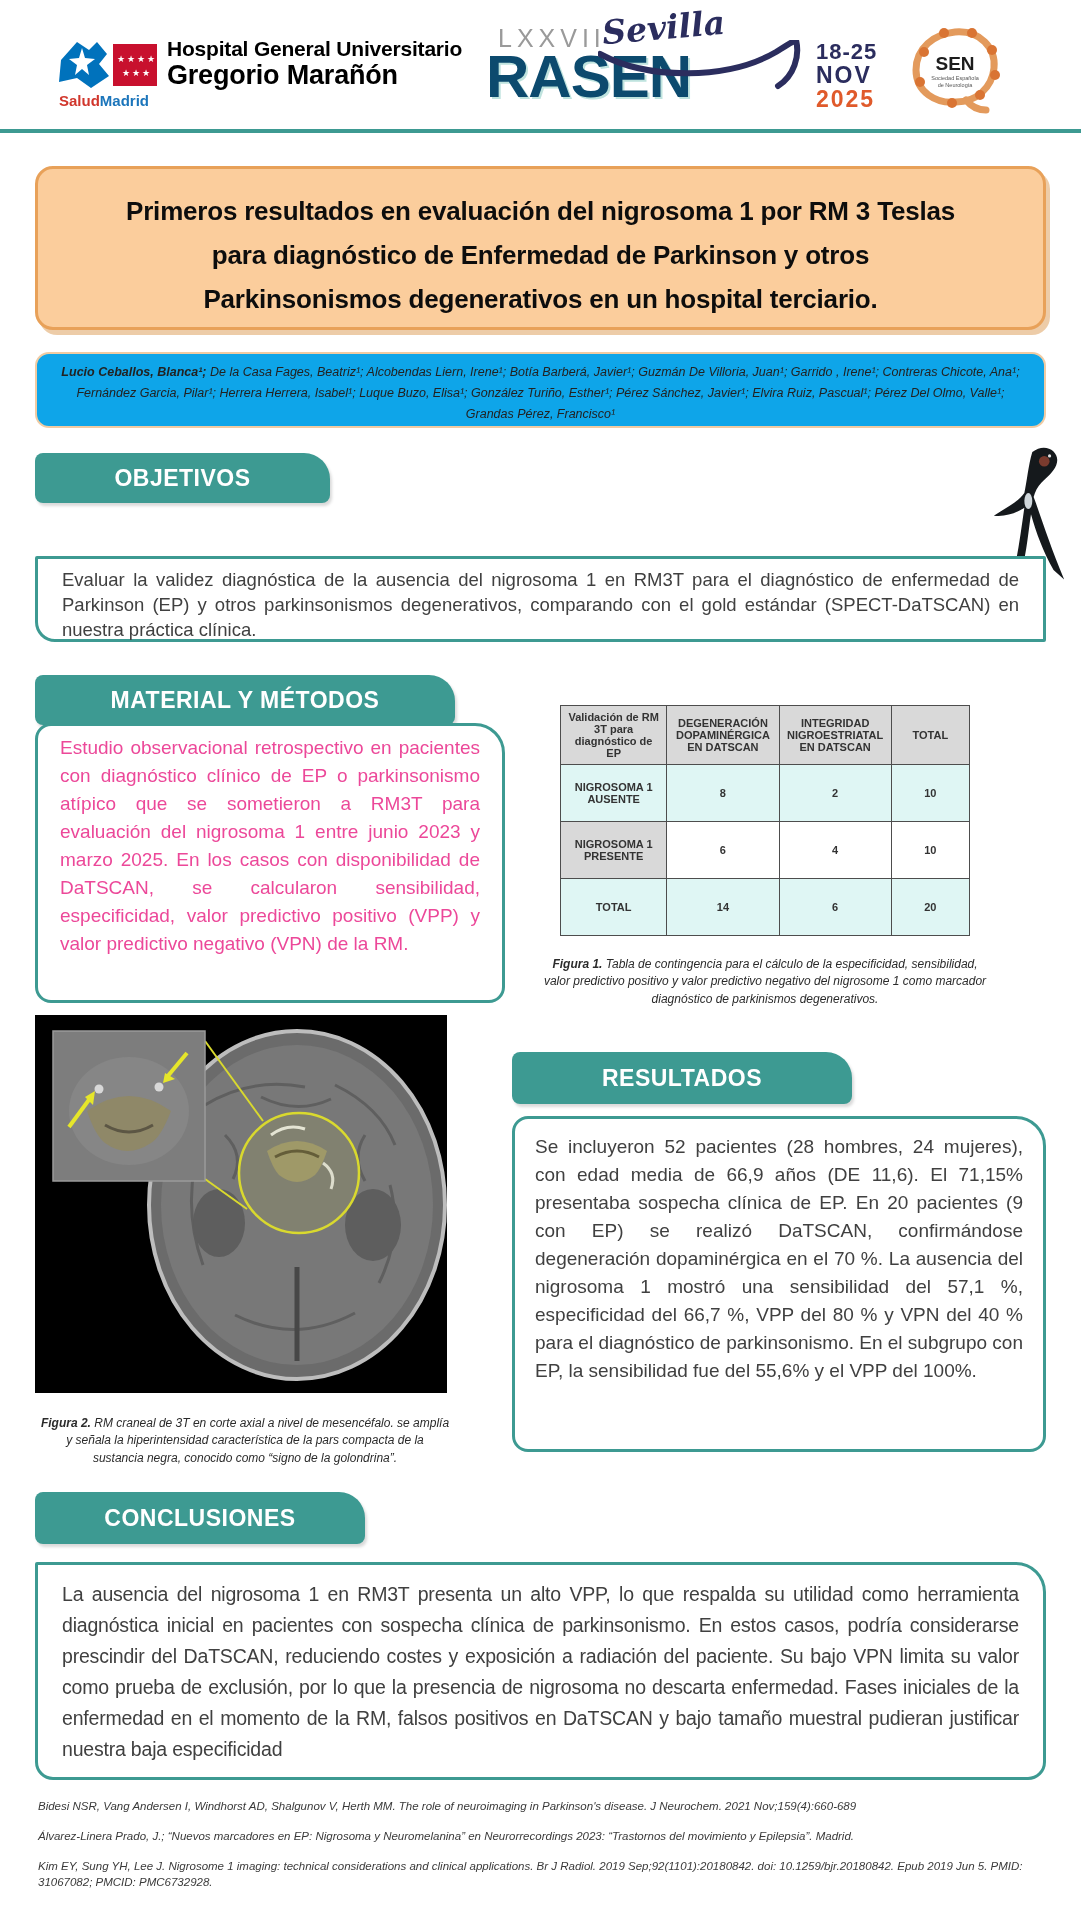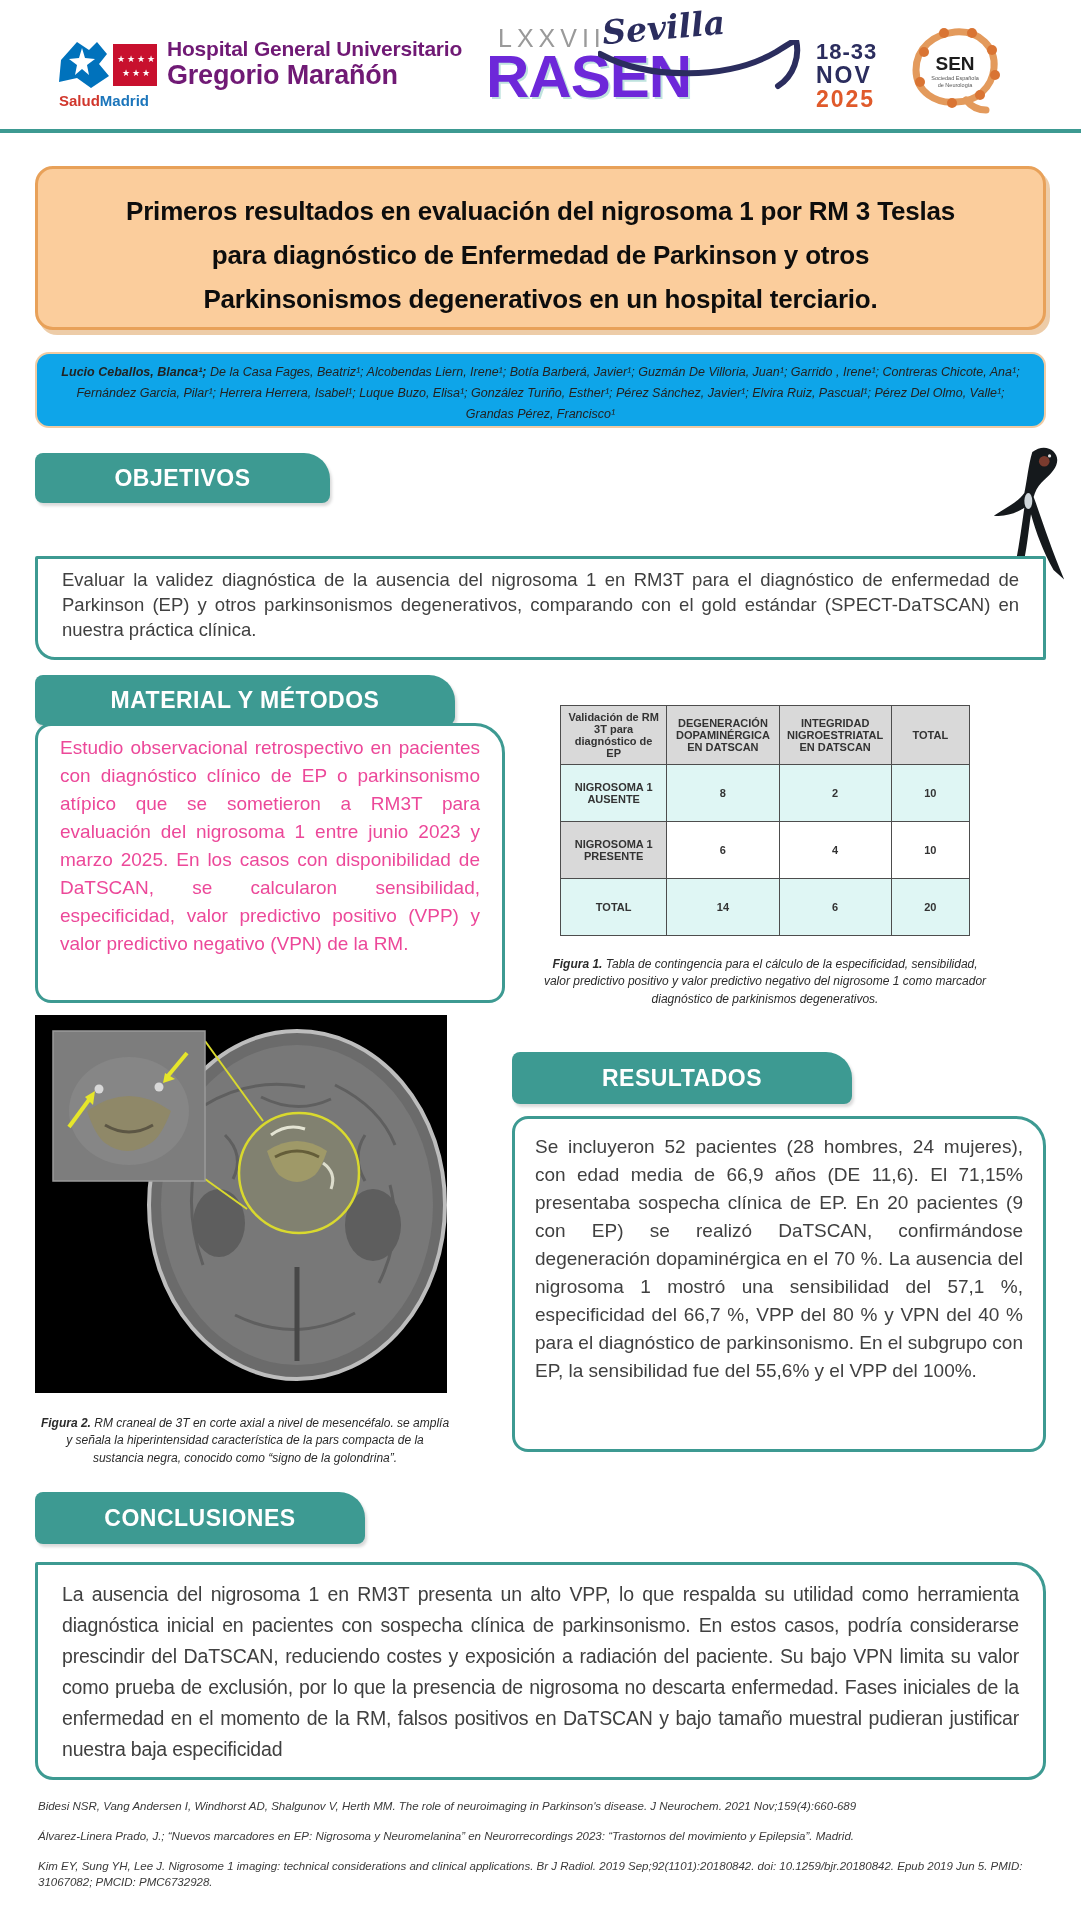--- a/index.html
+++ b/index.html
@@ -3,26 +3,26 @@
 <meta charset="utf-8">
 <style>
   html,body{margin:0;padding:0;background:#ffffff;}
   .poster{position:relative;width:1081px;height:1920px;background:#fff;overflow:hidden;
           font-family:"Liberation Sans",sans-serif;color:#3f3f3f;}
   
   .hdr-hospital{position:absolute;left:55px;top:30px;width:420px;height:90px;}
   .sm-mark{position:absolute;left:0;top:8px;}
   .sm-word{position:absolute;left:4px;top:62px;font-size:15px;font-weight:bold;}
   .sm-word .salud{color:#d1362c;} .sm-word .madrid{color:#1b75bb;}
-  .hosp-name{position:absolute;left:112px;top:8px;color:#701a75;font-weight:bold;line-height:1.08;}
+  .hosp-name{position:absolute;left:112px;top:8px;color:#000000;font-weight:bold;line-height:1.08;}
   .hosp-name .l1{font-size:21px;letter-spacing:-0.2px;}
   .hosp-name .l2{font-size:27px;letter-spacing:-0.2px;}
   .hdr-congress{position:absolute;left:480px;top:12px;width:410px;height:108px;}
   .roman{position:absolute;left:18px;top:12px;font-size:25px;font-weight:300;color:#9a9a9a;letter-spacing:5px;}
-  .rasen{position:absolute;left:6px;top:30px;font-size:60px;font-weight:800;color:#6d28d9;letter-spacing:-1px;
+  .rasen{position:absolute;left:6px;top:30px;font-size:60px;font-weight:800;color:#0c4a6e;letter-spacing:-1px;
          text-shadow:2px 2px 0 #bfe3de;}
   .sevilla{position:absolute;left:122px;top:-4px;font-family:"DejaVu Serif",serif;font-style:italic;font-weight:bold;
            font-size:33px;color:#2b2d5e;transform:rotate(-5deg);}
   .swoosh{position:absolute;left:118px;top:28px;}
   .cong-dates{position:absolute;left:336px;top:28px;line-height:1.05;font-weight:bold;}
   .cong-dates .d1{font-size:22px;color:#2b2d5e;letter-spacing:1px;}
   .cong-dates .d2{font-size:23px;color:#2b2d5e;letter-spacing:2px;}
   .cong-dates .d3{font-size:23px;color:#e05a2b;letter-spacing:2px;}
   .hdr-sen{position:absolute;left:900px;top:20px;width:110px;height:100px;}
   .teal-rule{position:absolute;left:0;top:129px;width:1081px;height:4px;background:#3d9a92;}
@@ -39,21 +39,21 @@
   
   .band{position:absolute;background:#3d9a92;color:#fff;font-weight:bold;font-size:23px;letter-spacing:0.5px;
         text-align:center;border-radius:8px 26px 8px 8px;box-shadow:2px 3px 3px rgba(0,0,0,0.15);
         display:flex;align-items:center;justify-content:center;}
   .band-objetivos{left:35px;top:453px;width:295px;height:50px;}
   .band-material{left:35px;top:655px;width:420px;height:50px;margin-top:20px;}
   .band-resultados{left:512px;top:1052px;width:340px;height:52px;}
   .band-conclusiones{left:35px;top:1492px;width:330px;height:52px;}
   
   .tbox{position:absolute;box-sizing:border-box;background:#fff;border:3px solid #3d9a92;}
-  .obj-box{left:35px;top:556px;width:1011px;height:104px;border-radius:2px 2px 2px 20px;}
+  .obj-box{left:35px;top:556px;width:1011px;height:86px;border-radius:2px 2px 2px 20px;}
   .obj-box p{margin:0;padding:8px 24px;font-size:18.5px;line-height:25px;text-align:justify;color:#404040;}
   .met-box{left:35px;top:723px;width:470px;height:280px;border-radius:16px 30px 16px 16px;}
   .met-box p{margin:0;padding:8px 22px;font-size:19px;line-height:28px;text-align:justify;color:#ec4899;}
   .res-box{left:512px;top:1116px;width:534px;height:336px;border-radius:16px 30px 16px 16px;}
   .res-box p{margin:0;padding:14px 20px;font-size:19px;line-height:28px;text-align:justify;color:#404040;}
   .con-box{left:35px;top:1562px;width:1011px;height:218px;border-radius:2px 30px 18px 18px;}
   .con-box p{margin:0;padding:14px 24px;font-size:19.5px;line-height:31px;text-align:justify;color:#404040;letter-spacing:-0.2px;}
   
   .ctable{position:absolute;left:560px;top:705px;width:410px;border-collapse:collapse;
           font-size:11px;font-weight:bold;color:#333;text-align:center;}
@@ -102,21 +102,21 @@
   </div>
 
   <div class="hdr-congress">
     <div class="roman">LXXVII</div>
     <div class="rasen">RASEN</div>
     <div class="sevilla">Sevilla</div>
     <svg class="swoosh" width="210" height="52" viewBox="0 0 210 52">
       <path d="M2 14 C50 40 130 40 178 12 C186 7 192 3 198 0 C202 16 196 36 180 46" fill="none" stroke="#2b2d5e" stroke-width="6" stroke-linecap="round"></path>
     </svg>
     <div class="cong-dates">
-      <div class="d1">18-33</div>
+      <div class="d1">18-25</div>
       <div class="d2">NOV</div>
       <div class="d3">2025</div>
     </div>
   </div>
 
   <div class="hdr-sen">
     <svg width="110" height="100" viewBox="0 0 110 100">
       <path d="M55 12 C80 10 96 28 94 48 C92 68 76 82 56 82 C36 84 16 72 16 50 C16 28 34 14 55 12 Z" fill="none" stroke="#e39a5c" stroke-width="7"></path>
       <path d="M66 80 q8 10 20 10" fill="none" stroke="#e39a5c" stroke-width="7" stroke-linecap="round"></path>
       <g fill="#d97433">

